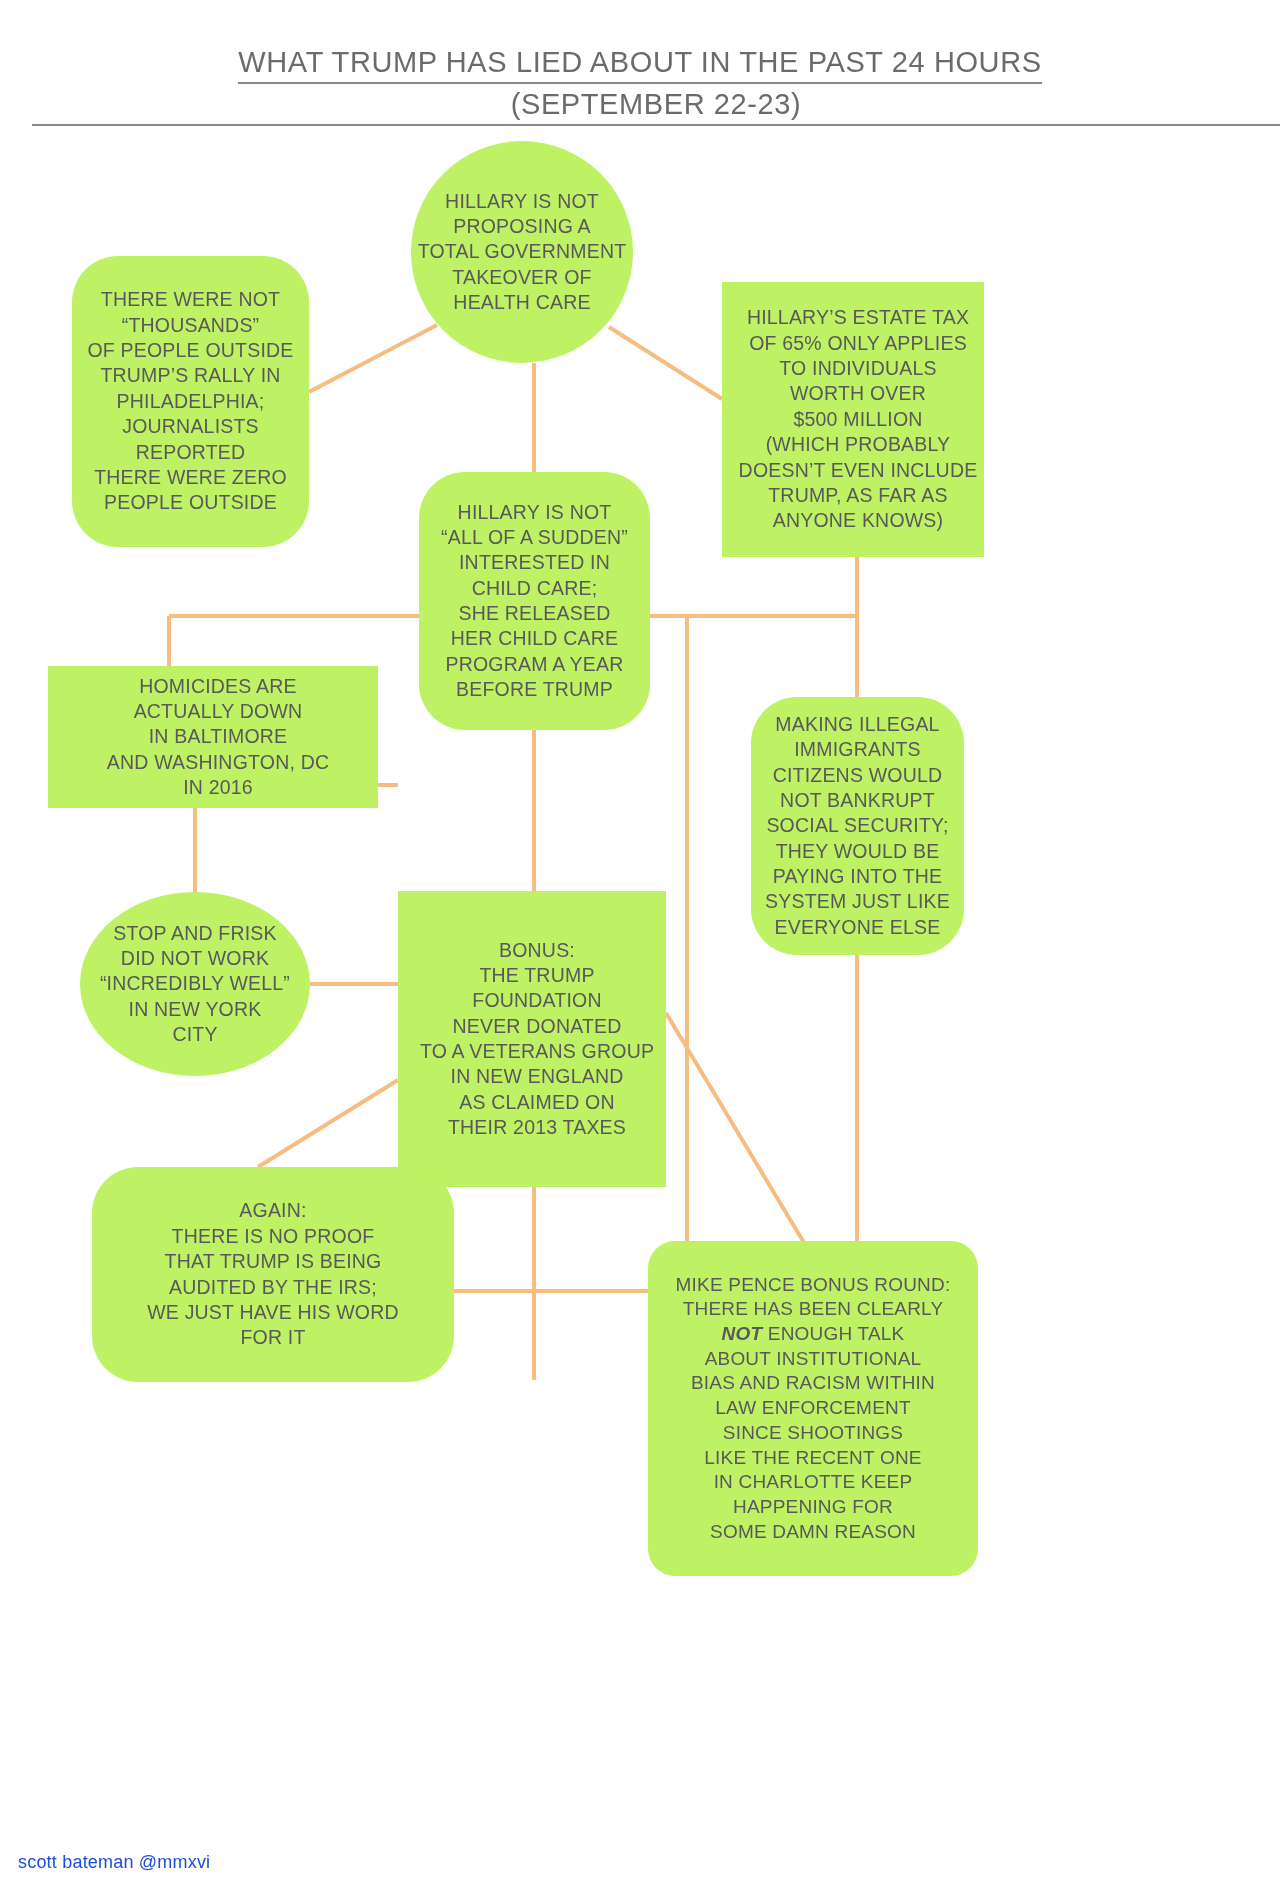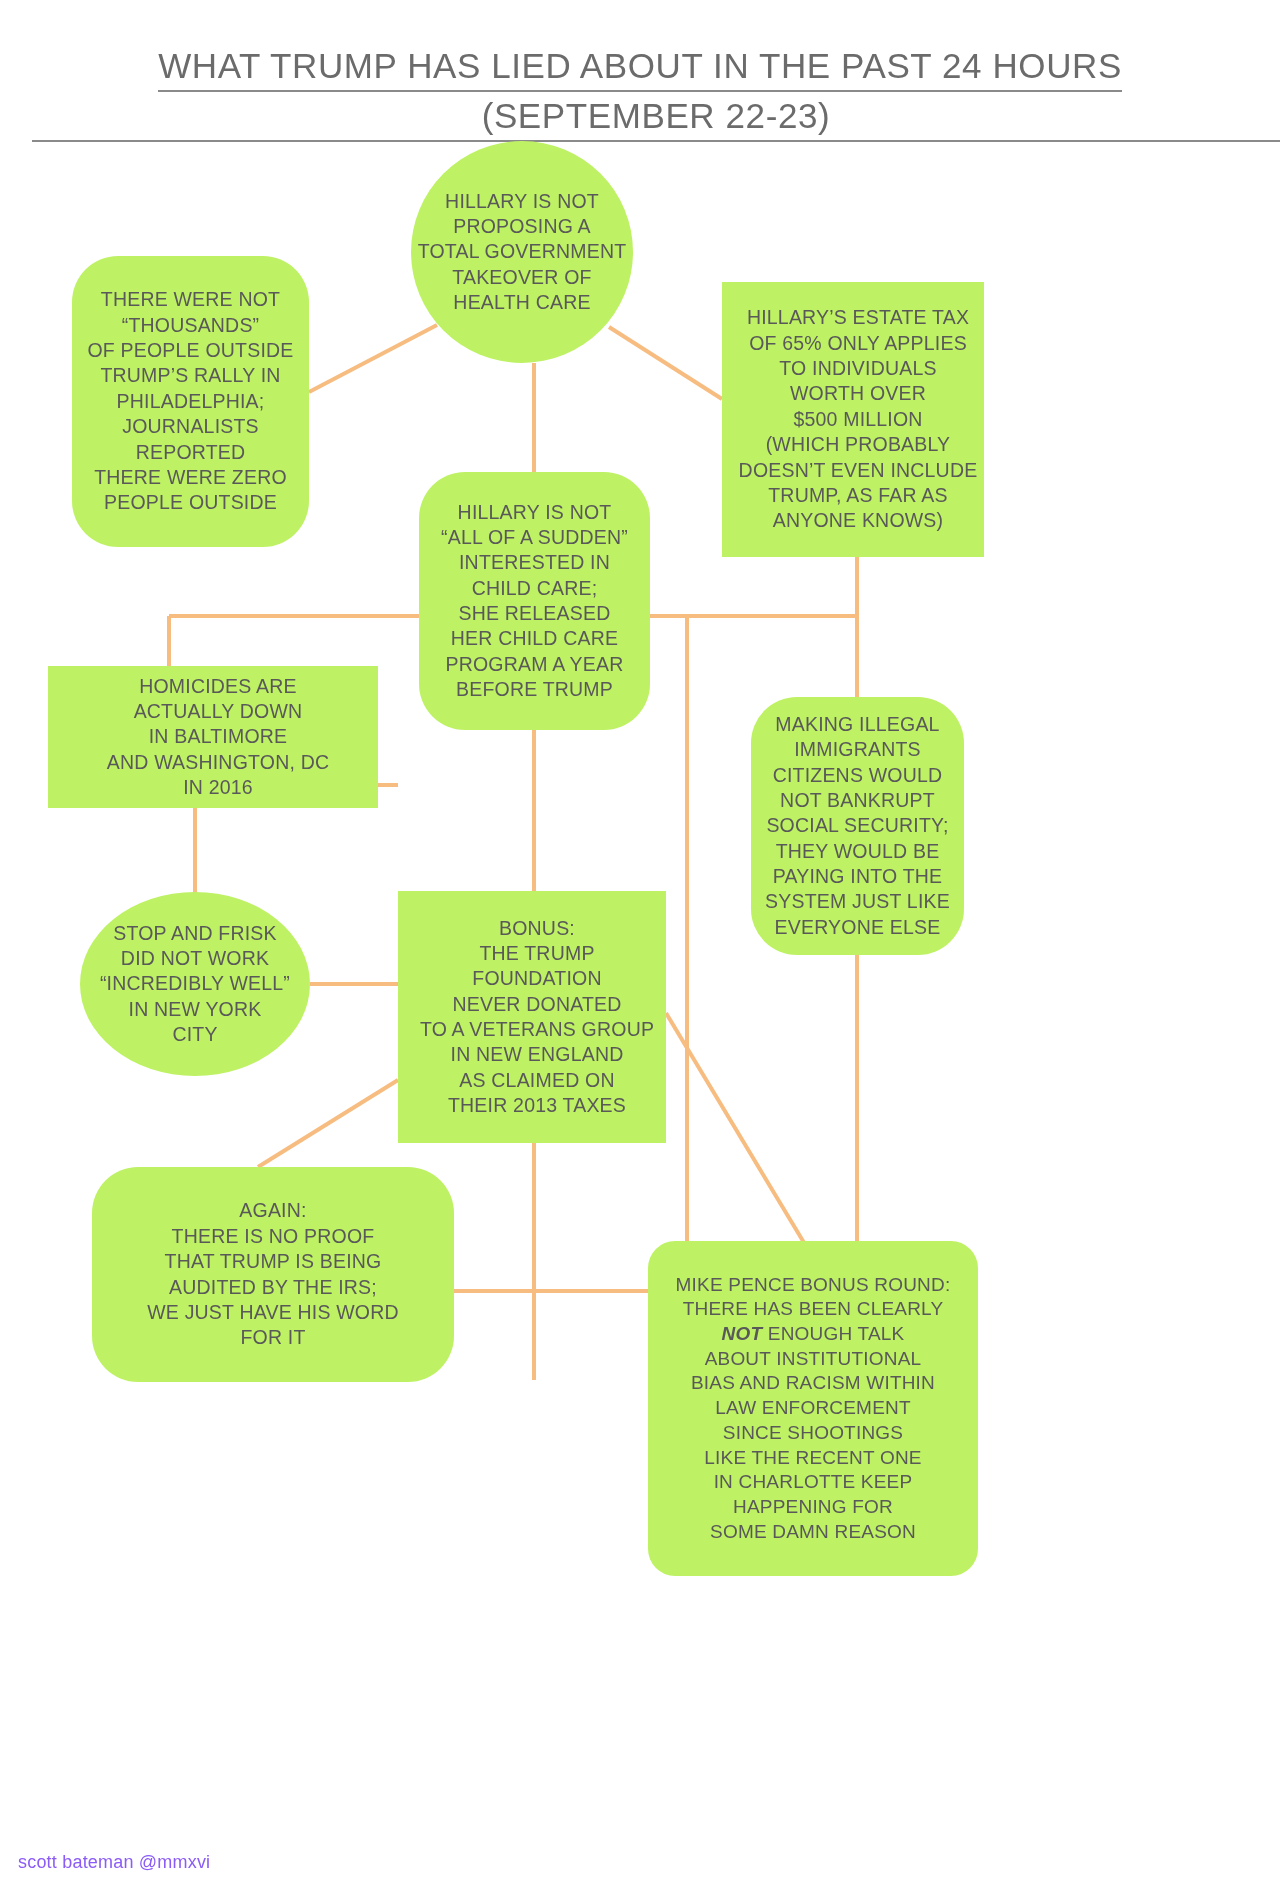--- a/index.html
+++ b/index.html
@@ -18,21 +18,21 @@
     overflow: hidden;
   }
   
   .title-block {
     position: absolute;
     left: 0;
     top: 44px;
     width: 1280px;
     text-align: center;
     color: #6b6b6b;
-    font-size: 35px;
+    font-size: 29px;
     letter-spacing: 0.6px;
     line-height: 1.28;
   }
   .title-line {
     display: inline-block;
     border-bottom: 2px solid #8a8a8a;
     padding-bottom: 1px;
   }
   .title-line2 {
     display: block;
@@ -70,33 +70,33 @@
   .rect { border-radius: 0; padding-left: 16px; }
 
   
   #n-healthcare   { left: 411px;  top: 141px;  width: 222px; height: 222px; }
   #n-rally        { left: 72px;   top: 256px;  width: 237px; height: 291px; }
   #n-estatetax    { left: 722px;  top: 282px;  width: 262px; height: 275px; }
   #n-childcare    { left: 419px;  top: 472px;  width: 231px; height: 258px; }
   #n-homicides    { left: 48px;   top: 666px;  width: 330px; height: 142px; }
   #n-immigrants   { left: 751px;  top: 697px;  width: 213px; height: 258px; }
   #n-frisk        { left: 80px;   top: 892px;  width: 230px; height: 184px; }
-  #n-bonus        { left: 398px;  top: 891px;  width: 268px; height: 252px; }
+  #n-bonus        { left: 398px;  top: 891px;  width: 268px; height: 296px; }
   #n-audit        { left: 92px;   top: 1167px; width: 362px; height: 215px; }
   #n-pence        { left: 648px;  top: 1241px; width: 330px; height: 335px; border-radius: 27px; }
 
   #n-pence { font-size: 19px; }
   #n-pence .bold-not { font-weight: bold; font-style: italic; }
 
   
   .signature {
     position: absolute;
     left: 18px;
     top: 1852px;
-    color: #8b5cf6;
+    color: #1d4ed8;
     font-size: 18px;
     letter-spacing: 0.2px;
   }
 </style>
 </head>
 <body>
 
 <div id="canvas">
 
   <div class="title-block">

